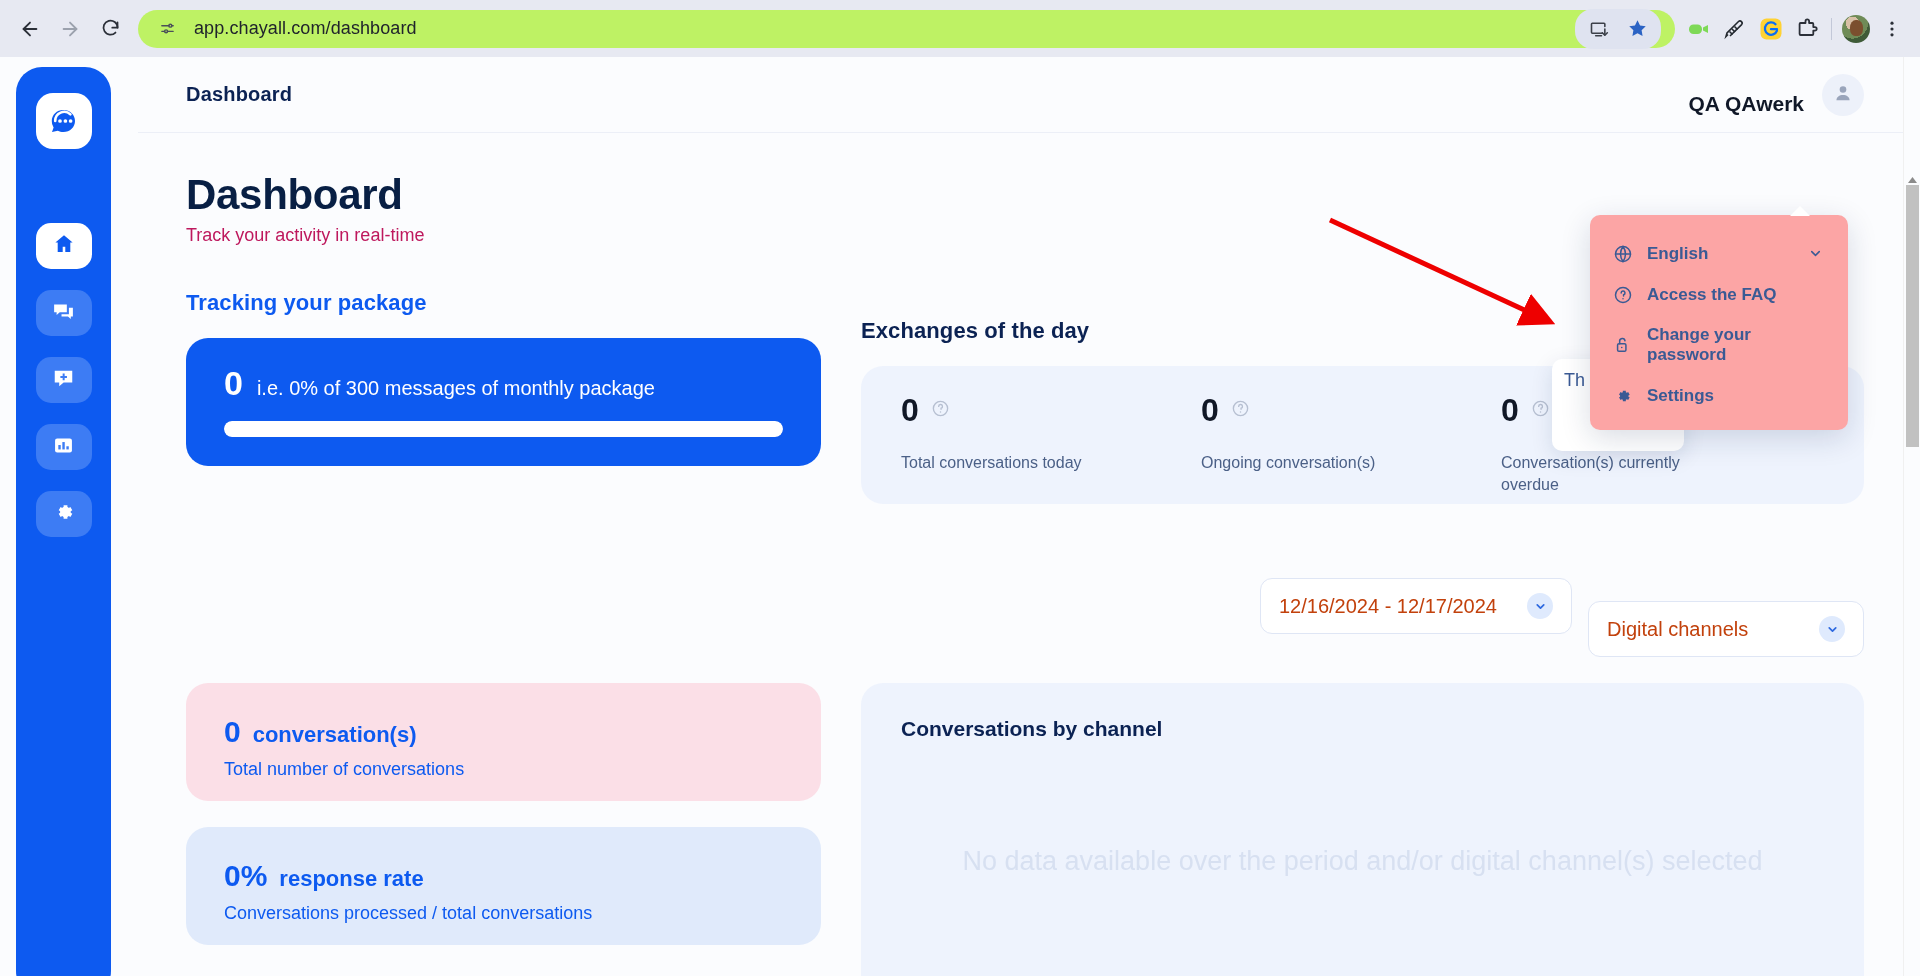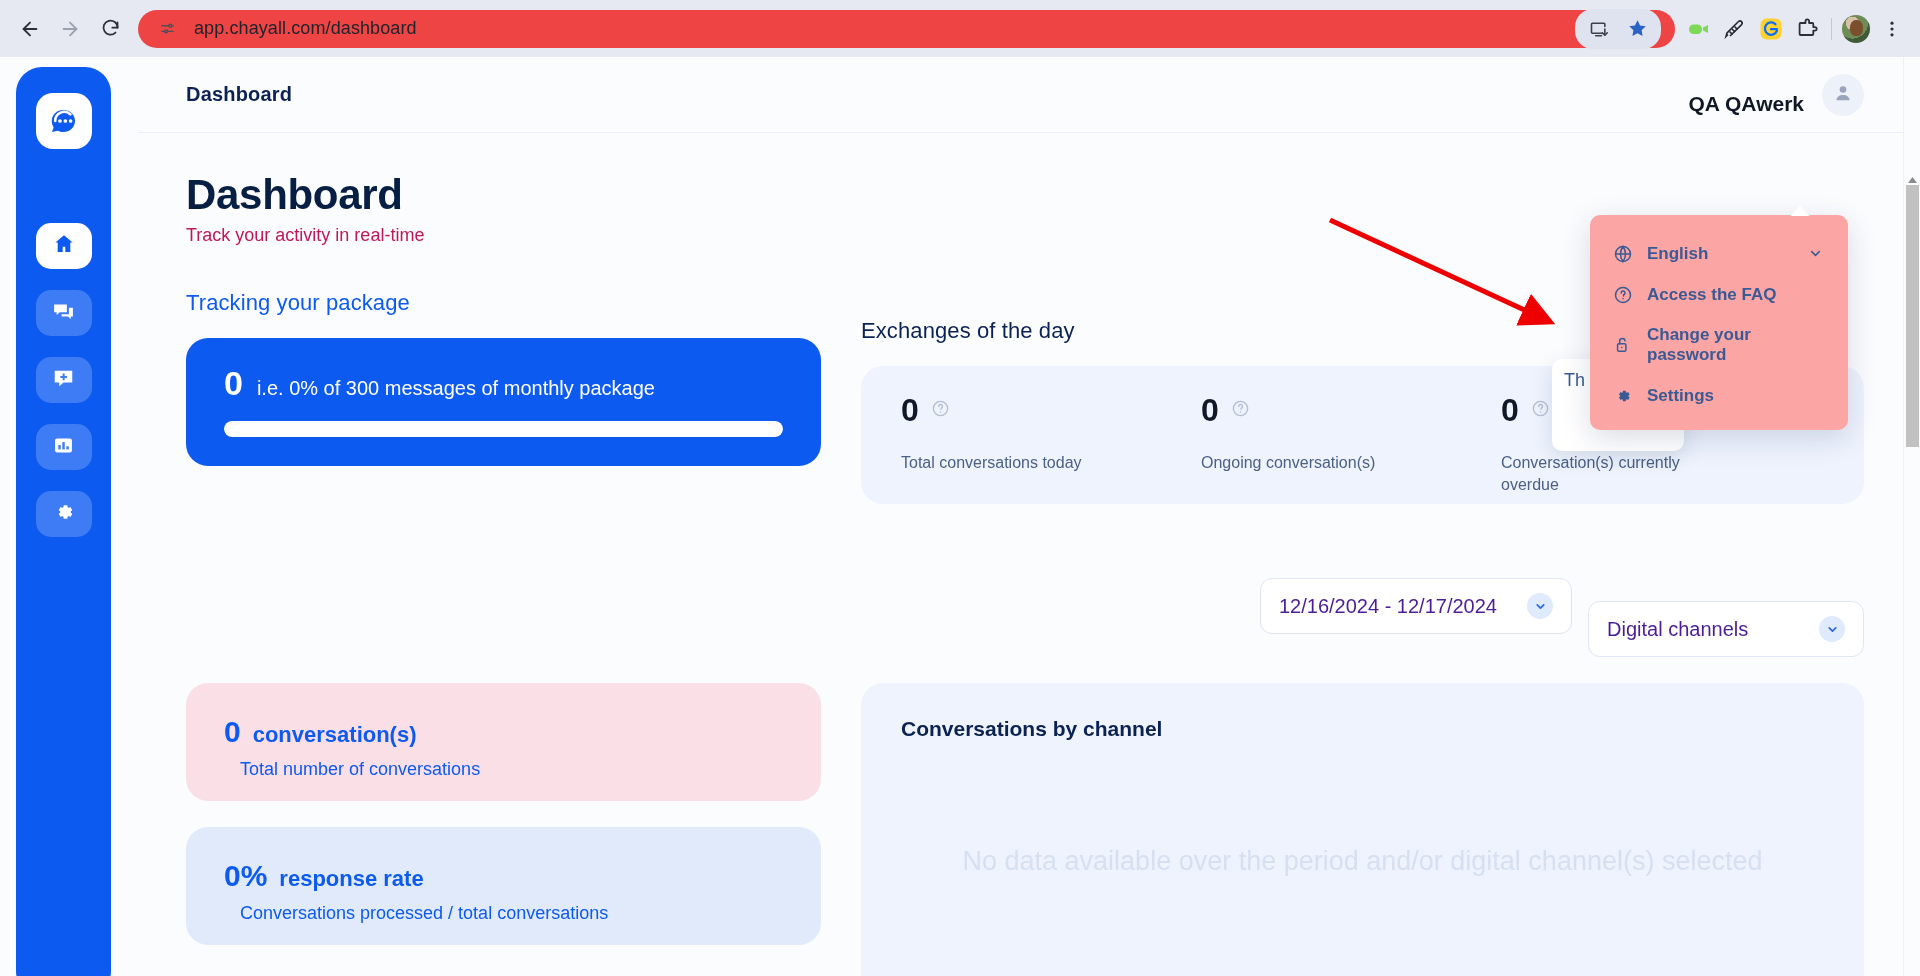--- a/index.html
+++ b/index.html
@@ -21,21 +21,21 @@
   .nav-btn {
     width: 40px; height: 40px;
     display: flex; align-items: center; justify-content: center;
     border-radius: 50%;
     flex: 0 0 auto;
   }
   .nav-btn svg { display:block; }
   .omnibox {
     flex: 1 1 auto;
     height: 38px;
-    background: #ef4444;
+    background: #bef264;
     border-radius: 19px;
     display: flex; align-items: center;
     margin-left: 8px; margin-right: 6px;
     padding: 0 14px;
     min-width: 0;
   }
   .omni-icon {
     width: 30px; height: 30px; border-radius: 50%;
     display:flex; align-items:center; justify-content:center;
     flex: 0 0 auto;
@@ -124,21 +124,21 @@
 
   h1.page-title { font-size: 42px; font-weight:800; color:#081f44; letter-spacing:-.3px; line-height:1.05;}
   .page-sub { font-size:18px; color:#be185d; margin-top:8px; }
 
   .grid {
     margin-top: 44px;
     display:grid;
     grid-template-columns: 635px 1fr;
     column-gap: 40px;
   }
-  .sec-title { font-size:22px; font-weight:400; letter-spacing:.1px; }
+  .sec-title { font-size:22px; font-weight:700; letter-spacing:.1px; }
   .sec-title.blue { color:#0d5af0; }
   .sec-title.dark { color:#0b2253;margin-top:28px; }
 
   .pkg-card {
     margin-top: 22px;
     height: 128px;
     background:#0d5af0;
     border-radius: 22px;
     padding: 26px 38px 0 38px;
   }
@@ -170,38 +170,38 @@
     display:flex; justify-content:flex-end; gap: 16px;
     padding-right: 0;
   }
   .select-box {
     height: 56px; border:1px solid #dfe6f5; background:#fff;
     border-radius: 12px; display:flex; align-items:center;
     padding: 0 18px; gap: 14px;
   }
   .select-box.date { width: 312px; justify-content:space-between;}
   .select-box.chan { width: 276px; justify-content:space-between;margin-top:23px;}
-  .select-val { font-size:20px; color:#4c1d95; white-space:nowrap;}
+  .select-val { font-size:20px; color:#c2410c; white-space:nowrap;}
   .caret {
     width:26px;height:26px;border-radius:50%;
     background:#dfeafd; display:flex;align-items:center;justify-content:center;
     flex:0 0 auto;
   }
 
   .lower {
     margin-top: 26px;
     display:grid; grid-template-columns: 635px 1fr; column-gap:40px;
   }
   .stat-card { border-radius:22px; padding: 32px 38px; }
   .stat-card.pink { background:#fbdfe7; height:118px; }
   .stat-card.blue { background:#e0eafb; height:118px; margin-top:26px;}
   .stat-row { display:flex; align-items:baseline; gap:12px; }
   .stat-num { font-size:30px; font-weight:800; color:#0d5af0;}
   .stat-word { font-size:22px; font-weight:700; color:#0d5af0;}
-  .stat-sub { margin-top:10px; font-size:18px; color:#0d5af0;margin-left:16px;}
+  .stat-sub { margin-top:10px; font-size:18px; color:#0d5af0;}
 
   .chart-card {
     background:#eef3fd; border-radius:22px;
     height: 352px; padding: 34px 40px;
     position:relative; overflow:hidden;
   }
   .chart-title { font-size:21px; font-weight:800; color:#0b2253;}
   .chart-empty {
     position:absolute; left:0; right:0; top: 160px;
     text-align:center; font-size:27px; color:#d7e0f1; line-height:1.35;

